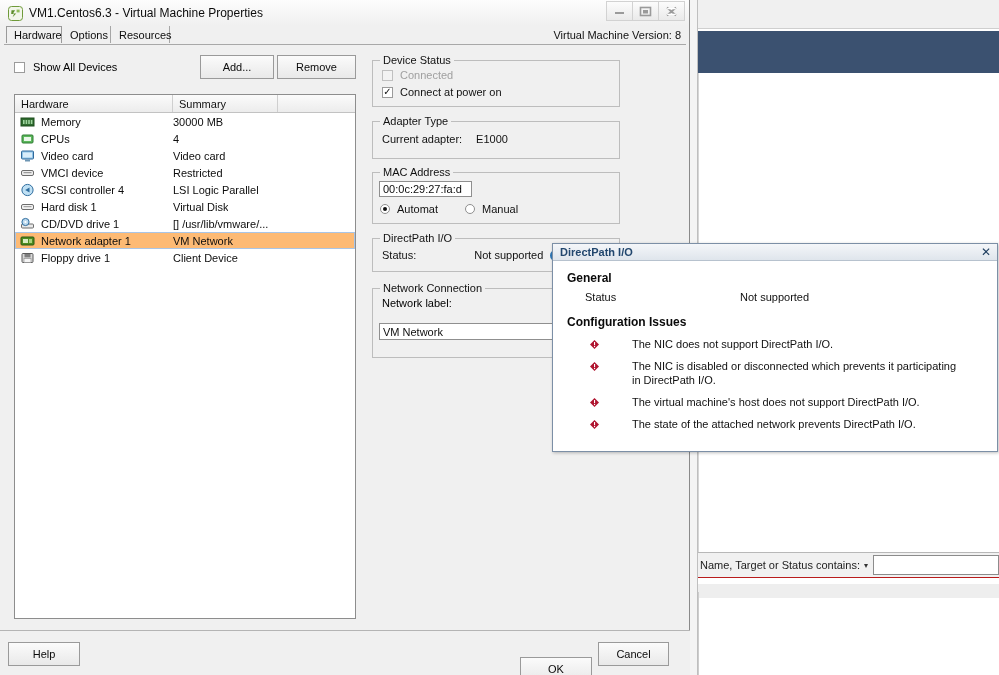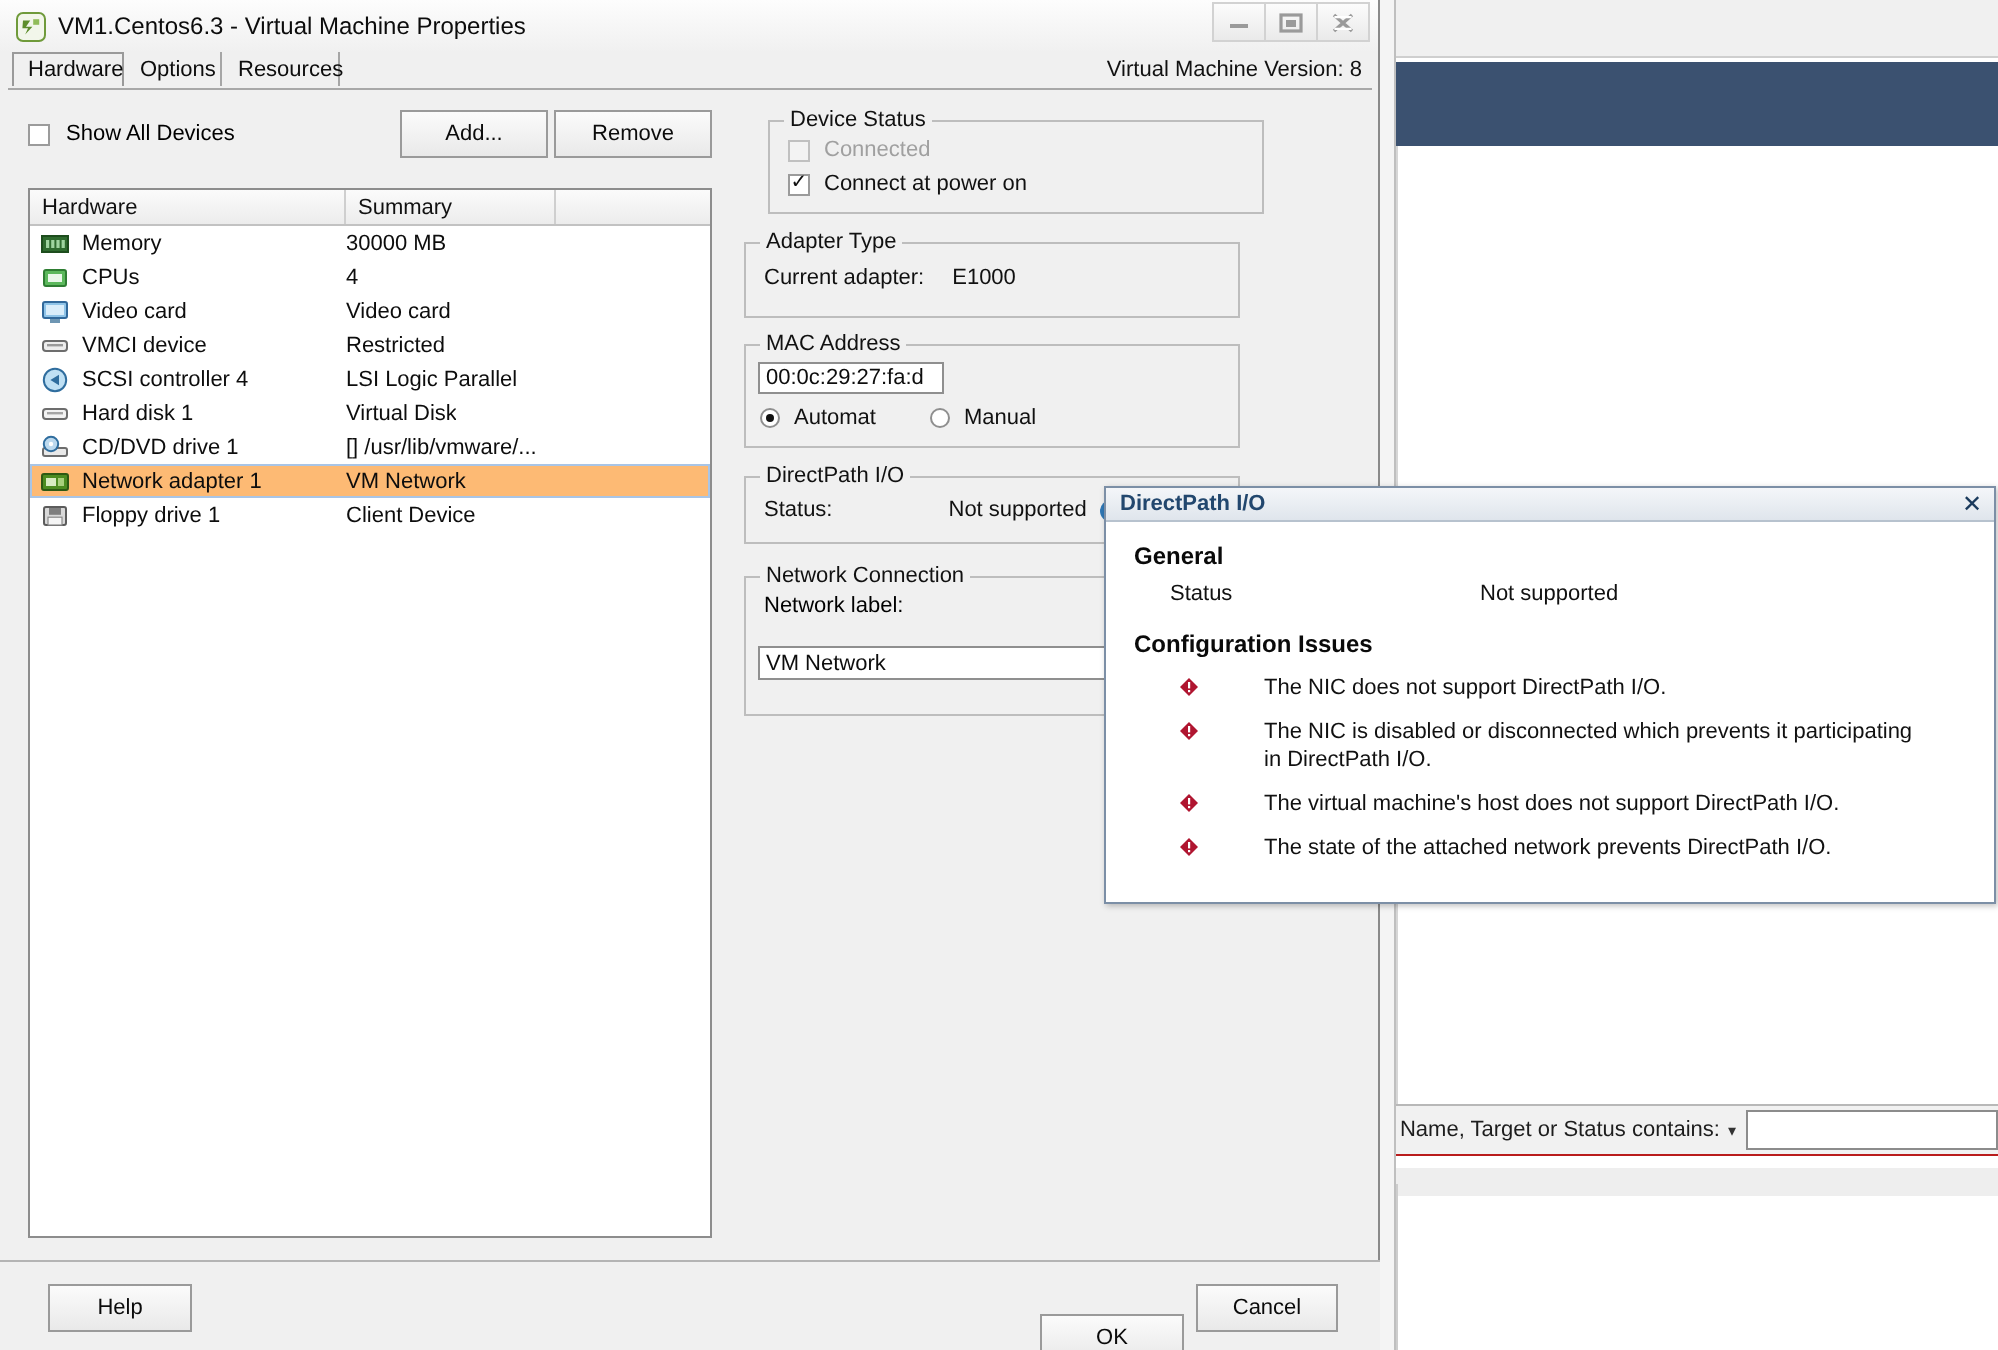--- a/index.html
+++ b/index.html
@@ -96,21 +96,21 @@
   .hw-hcell.c3{flex:1;border-right:none;}
   .hw-row{display:flex;align-items:center;height:17px;padding-left:5px;box-sizing:border-box;}
   .hw-row.sel{background:#fdba74;border:1px solid #a9c5e6;padding-left:4px;}
   .hw-ico{width:15px;height:14px;flex:0 0 auto;margin-right:6px;position:relative;}
   .hw-name{width:132px;font-size:11px;color:#0d0d0d;white-space:nowrap;overflow:hidden;}
   .hw-sum{font-size:11px;color:#0d0d0d;white-space:nowrap;overflow:hidden;}
 
   
   .gbox{position:absolute;border:1px solid #bdbdbd;box-sizing:border-box;}
   .glegend{position:absolute;top:-7px;left:7px;background:#f0f0f0;padding:0 3px;font-size:11px;color:#111;white-space:nowrap;}
-  #gb-device{left:380px;top:15px;width:248px;height:47px;}
+  #gb-device{left:368px;top:15px;width:248px;height:47px;}
   #gb-adapter{left:368px;top:76px;width:248px;height:38px;}
   #gb-mac{left:368px;top:127px;width:248px;height:52px;}
   #gb-dpio{left:368px;top:193px;width:248px;height:34px;}
   #gb-netconn{left:368px;top:243px;width:248px;height:70px;}
 
   .inline-row{display:flex;align-items:center;font-size:11px;color:#111;}
   .disabled-text{color:#a0a0a0;}
 
   .radio{width:10px;height:10px;border-radius:50%;border:1px solid #8f8f8f;background:#fff;display:inline-flex;align-items:center;justify-content:center;flex:0 0 auto;box-sizing:border-box;}
   .radio .dot{width:4px;height:4px;border-radius:50%;background:#111;}
@@ -118,21 +118,21 @@
   .txtfield{
     background:#fff;border:1px solid #8f8f8f;box-sizing:border-box;
     font-size:11px;color:#0d0d0d;display:flex;align-items:center;padding-left:3px;
     overflow:hidden;white-space:nowrap;
   }
 
   #info-icon{display:inline-block;width:11px;height:11px;border-radius:50%;background:#2f77b5;color:#fff;font-size:8px;font-weight:bold;text-align:center;line-height:11px;margin-left:7px;font-family:"Liberation Serif",serif;}
 
   
   #vm-footer{position:absolute;left:0;top:630px;width:690px;height:45px;background:#f0f0f0;border-top:1px solid #b4b4b4;}
-  #btn-help{position:absolute;left:24px;top:11px;width:72px;height:24px;}
+  #btn-help{position:absolute;left:8px;top:11px;width:72px;height:24px;}
   #btn-ok{position:absolute;left:520px;top:26px;width:72px;height:24px;}
   #btn-cancel{position:absolute;left:598px;top:11px;width:71px;height:24px;}
 
   
   #dpio-popup{
     position:absolute;left:552px;top:243px;width:446px;height:209px;
     background:#ffffff;border:1px solid #7c8fa6;box-sizing:border-box;
     box-shadow:1px 1px 3px rgba(0,0,0,.25);
   }
   #dpio-titlebar{

